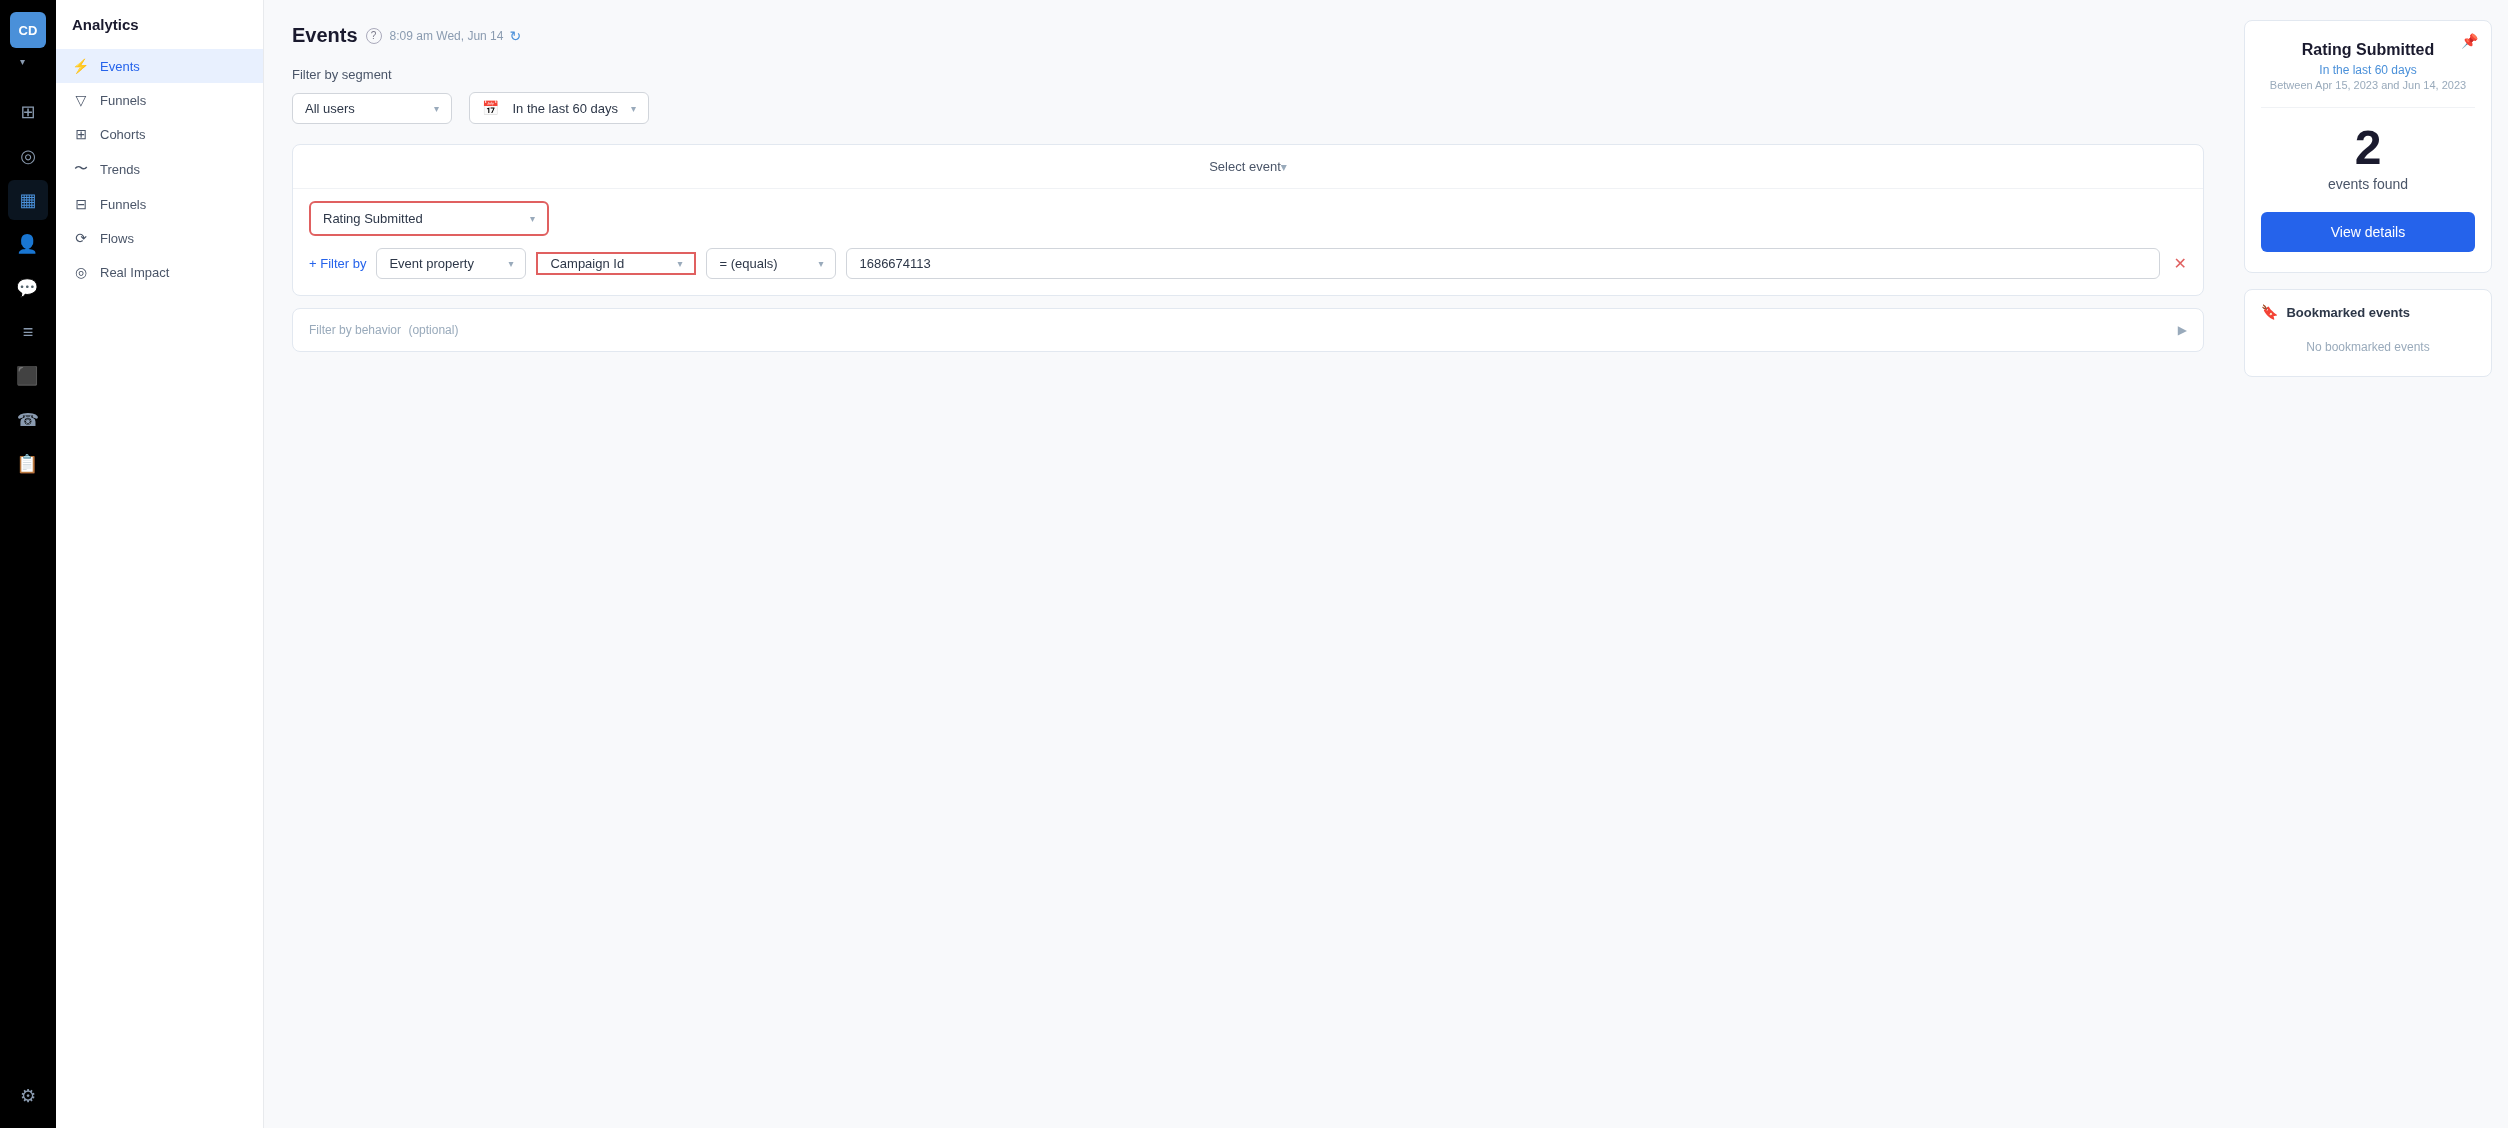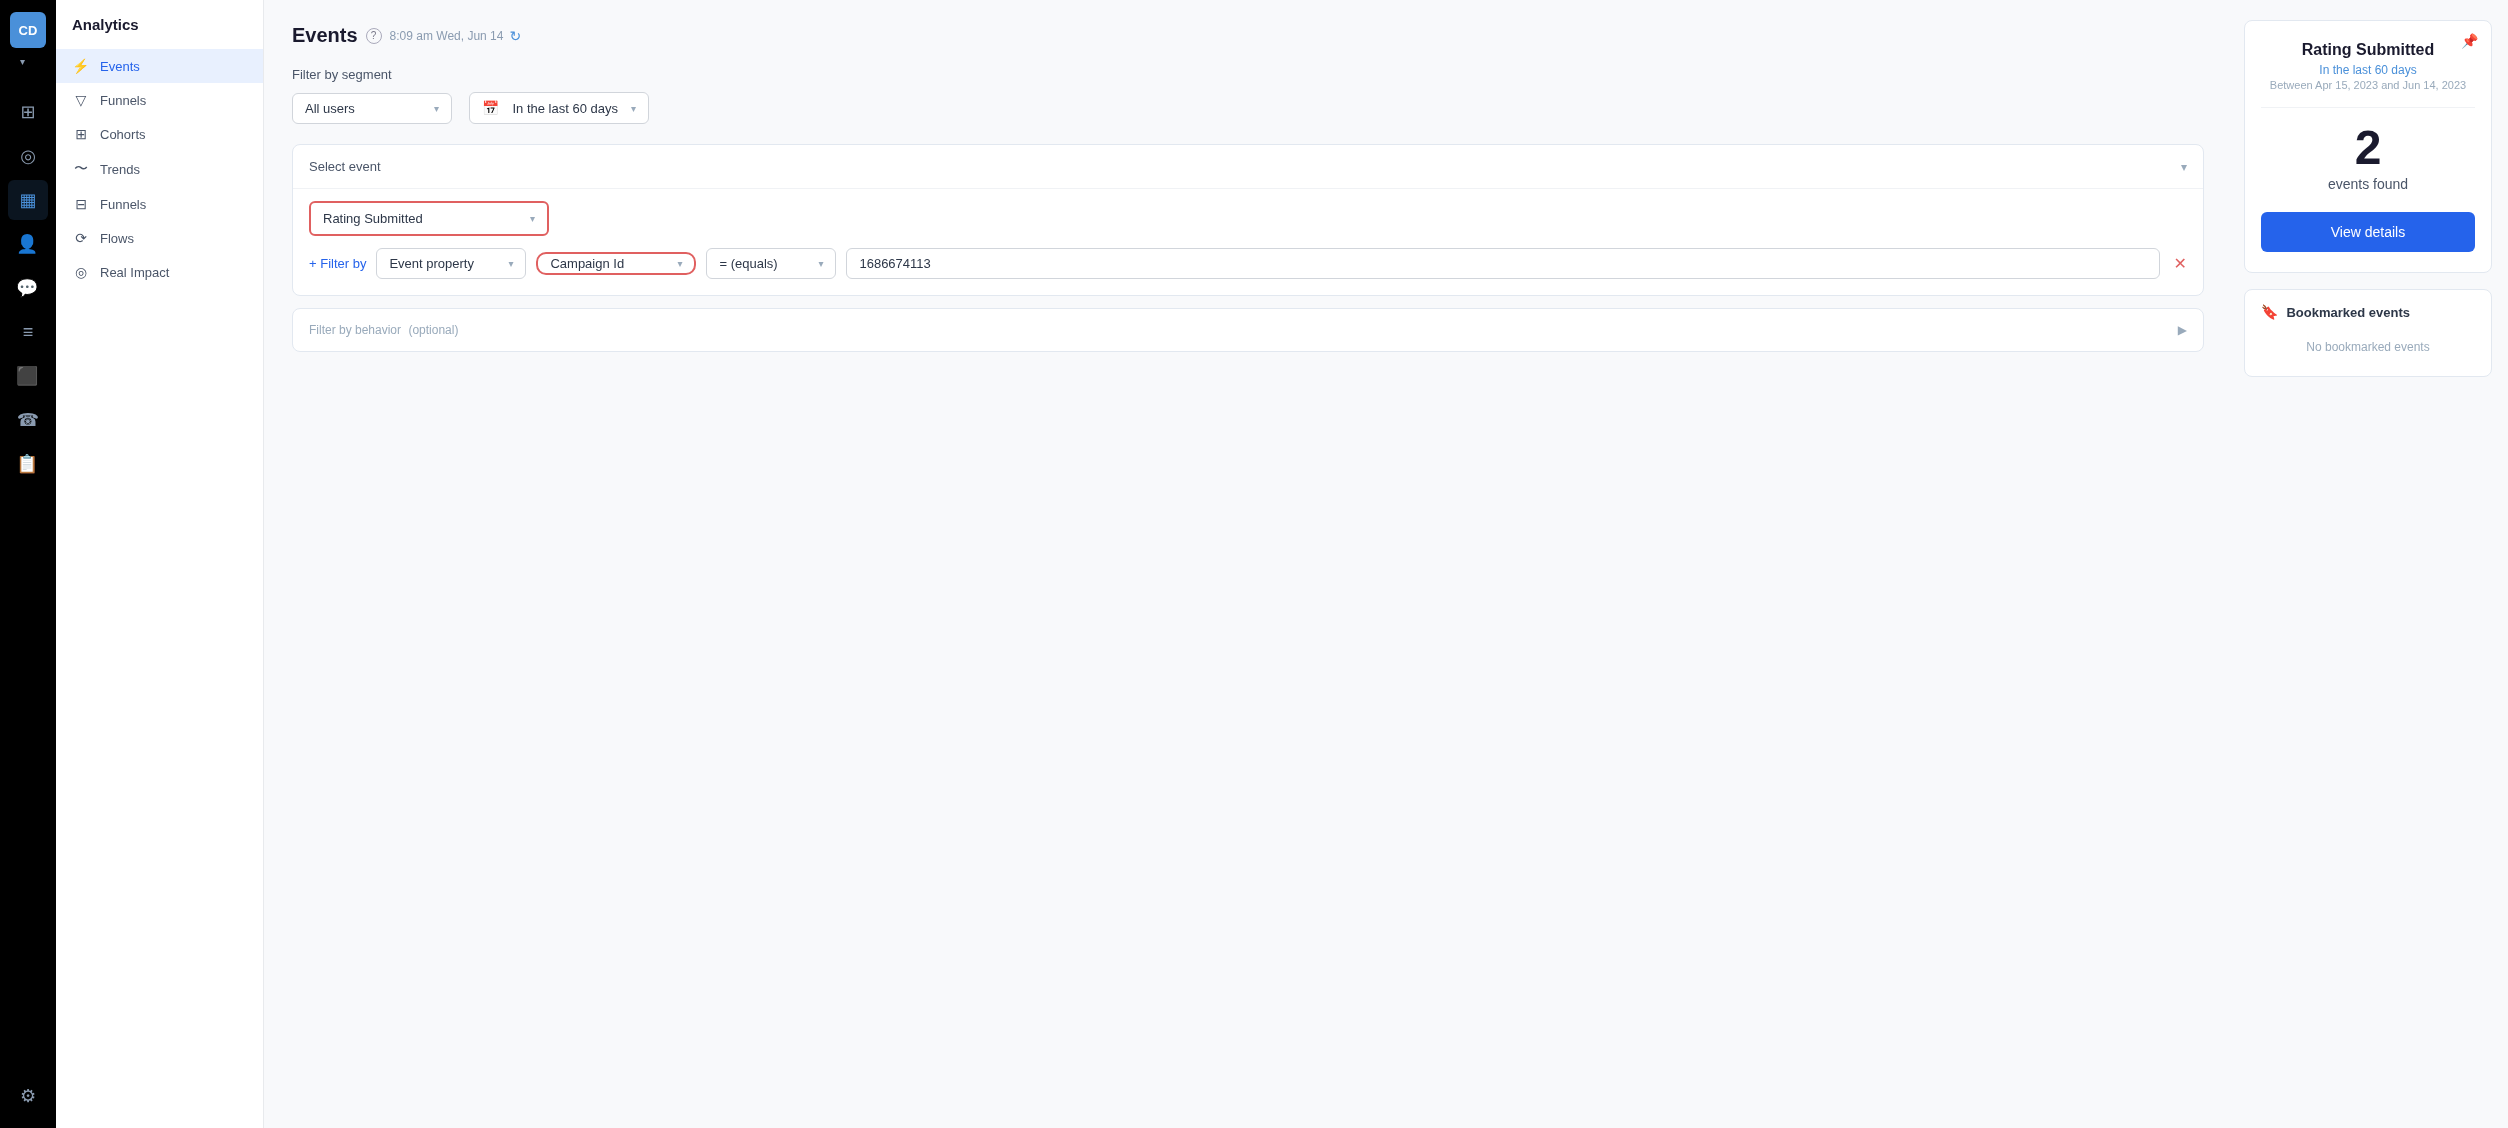--- a/index.html
+++ b/index.html
@@ -147,21 +147,21 @@
     
     .event-card {
       background: white;
       border: 1px solid #e2e8f0;
       border-radius: 8px;
       margin-bottom: 12px;
     }
     .event-card-header {
       display: flex;
       align-items: center;
-      justify-content: space-between;
+      justify-content: center;
       padding: 14px 16px;
       cursor: pointer;
     }
     .event-card-title {
       font-size: 13px;
       font-weight: 500;
       color: #4a5568;
     }
     .event-card-chevron { color: #9ab; font-size: 12px; }
 
@@ -192,21 +192,21 @@
       padding: 7px 12px;
       font-size: 13px;
       color: #2d3748;
       background: white;
       cursor: pointer;
       min-width: 150px;
     }
     .filter-campaign-select {
       display: flex; align-items: center; justify-content: space-between;
       border: 2px solid #e06060;
-      border-radius: 10px;
+      border-radius: 0;
       padding: 2px 12px;
       font-size: 13px;
       color: #2d3748;
       background: white;
       cursor: pointer;
       min-width: 160px;
     }
     .filter-equals-select {
       display: flex; align-items: center; justify-content: space-between;
       border: 1px solid #d1d5db;

